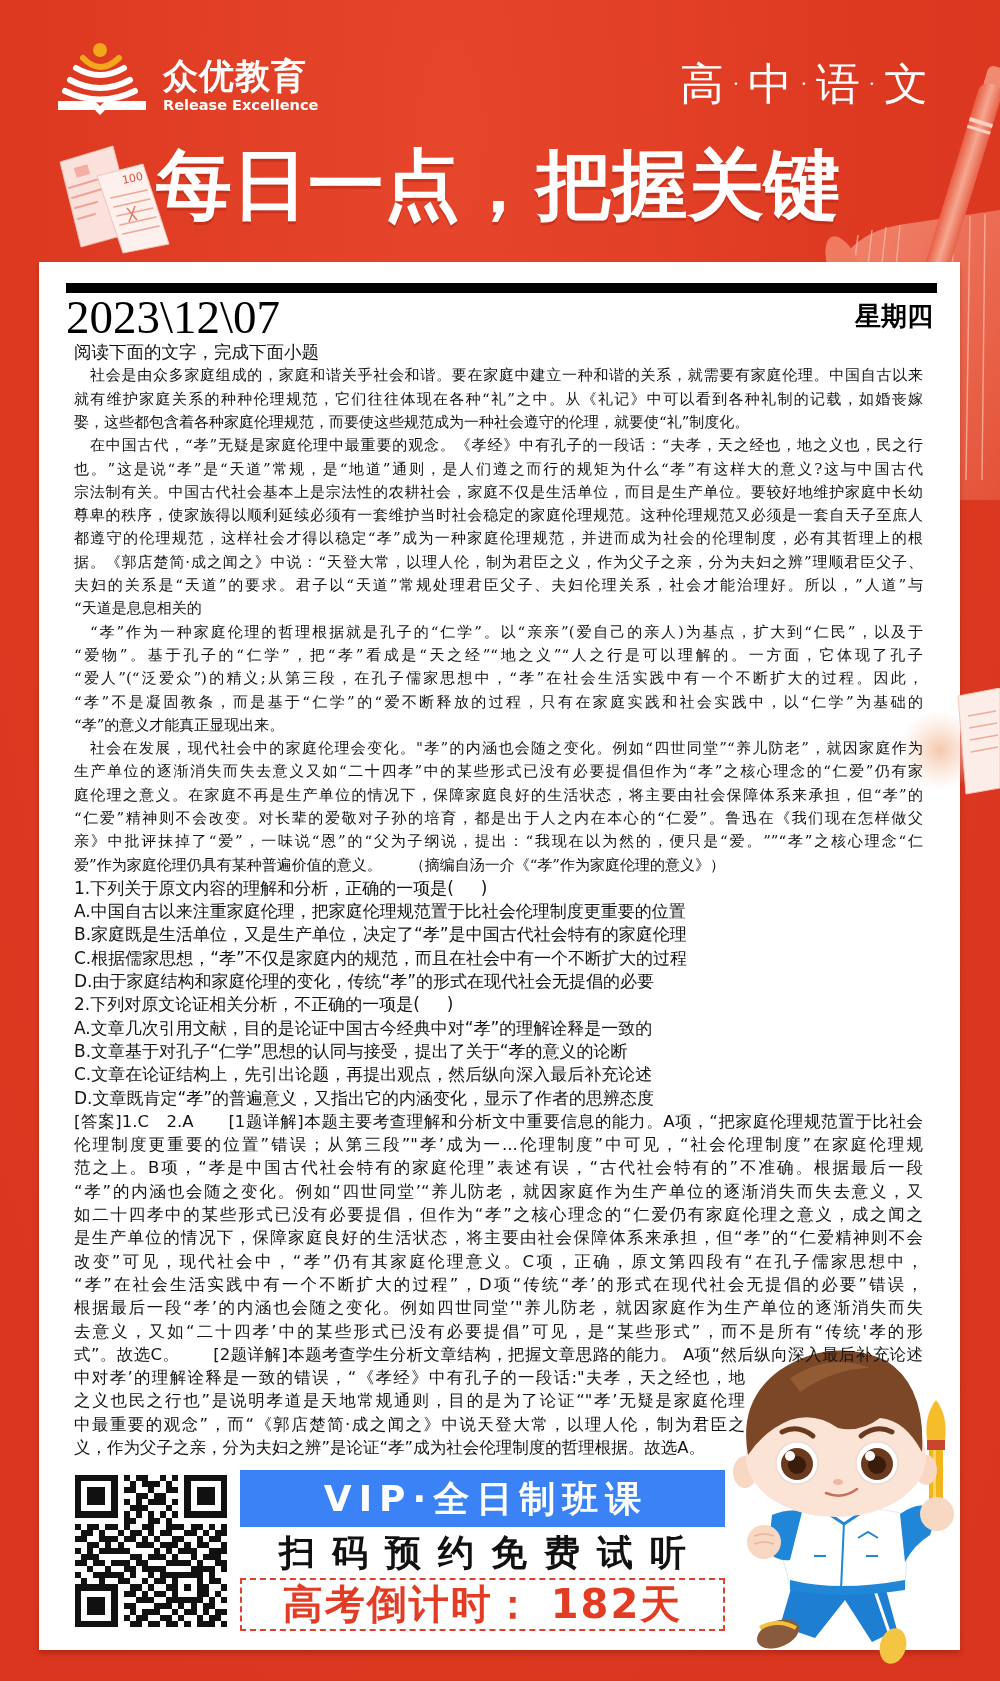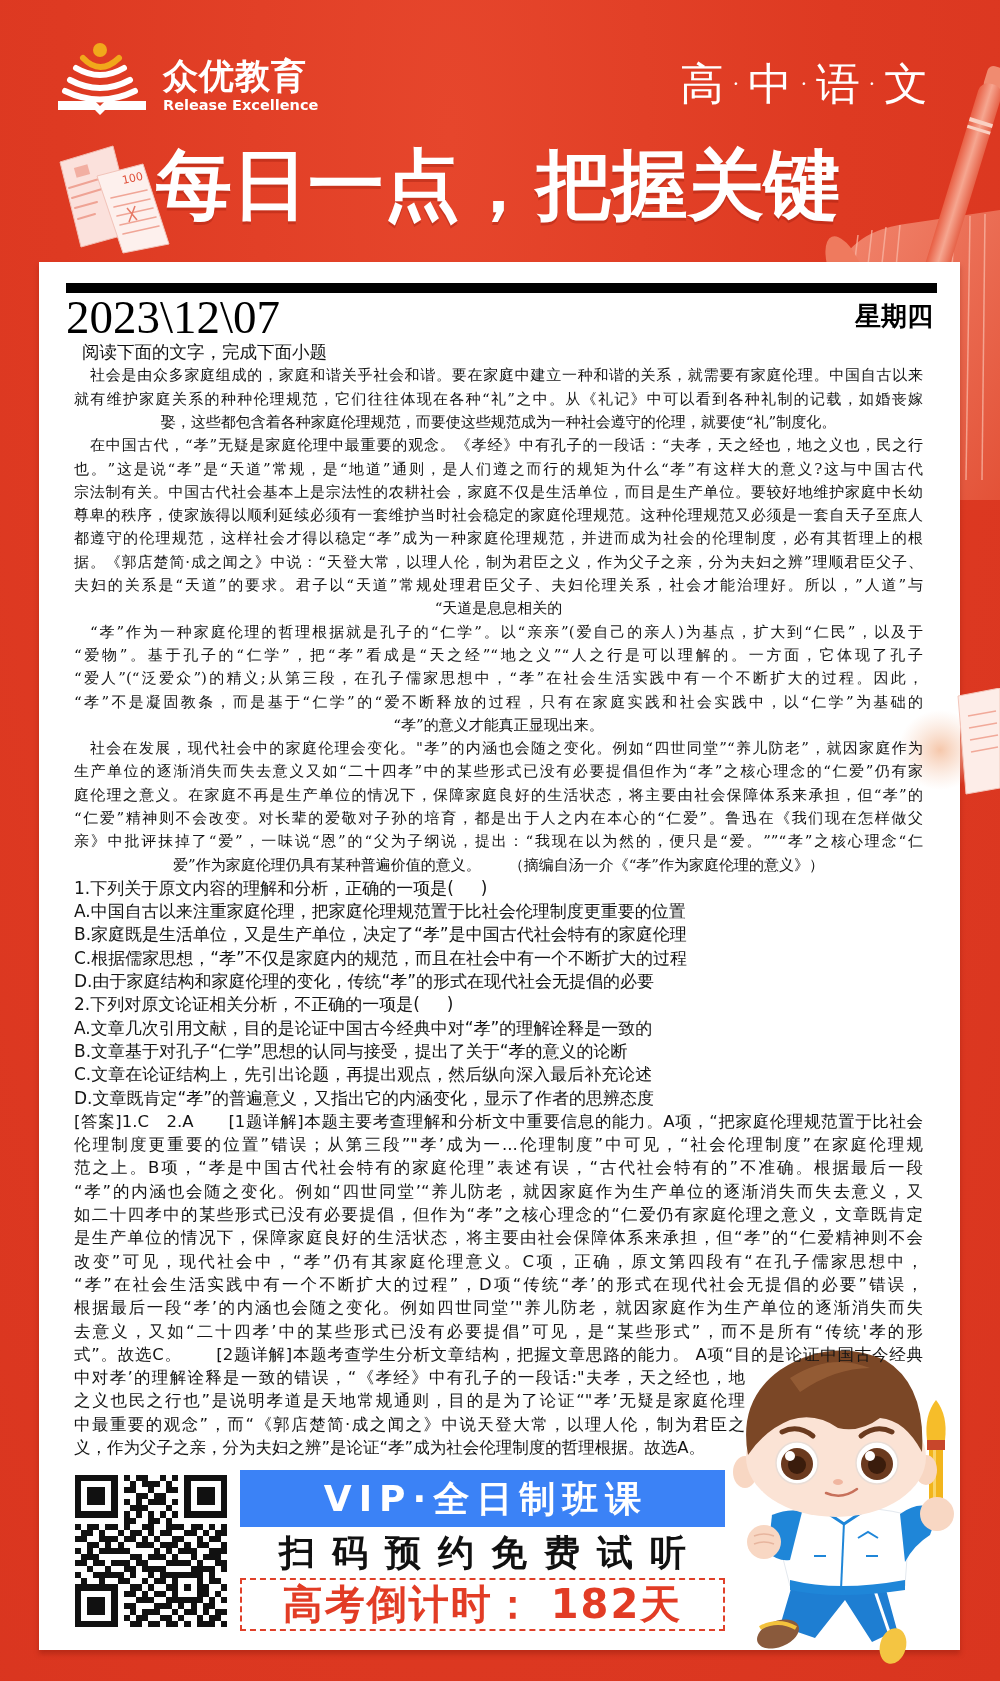--- a/index.html
+++ b/index.html
@@ -18,25 +18,25 @@
 .headline{left:156px;top:144px;font-size:76px;line-height:82px;font-weight:bold;color:#fff;white-space:nowrap;letter-spacing:0;text-shadow:0 3px 0 rgba(150,25,12,.35);z-index:2;}
 .paper-doodle{left:55px;top:140px;width:125px;height:115px;z-index:2;}
 .deco-right{left:800px;top:60px;width:200px;height:440px;z-index:0;}
 .deco-hand{left:900px;top:688px;width:100px;height:125px;z-index:2;}
 
 
 .card{left:39px;top:262px;width:921px;height:1388px;background:#fff;z-index:1;box-shadow:0 4px 5px rgba(120,20,10,.35);}
 .rule{left:66px;top:283px;width:871px;height:10px;background:#000;z-index:3;}
 .date{left:66px;top:294px;font-family:"Liberation Serif","DejaVu Serif",serif;font-weight:normal;font-size:47px;line-height:47px;color:#000;white-space:nowrap;z-index:3;}
 .weekday{right:67px;top:298px;font-family:"DejaVu Serif","Liberation Serif",serif;font-weight:bold;font-size:26px;line-height:36px;color:#000;white-space:nowrap;z-index:3;}
-.instr{left:82px;top:341px;font-size:17.5px;line-height:22px;color:#111;white-space:nowrap;z-index:3;}
+.instr{left:74px;top:341px;font-size:17.5px;line-height:22px;color:#111;white-space:nowrap;z-index:3;}
 
 .doc{left:74px;top:364.35px;width:849px;z-index:3;}
 .ln{height:23.3px;line-height:23.3px;white-space:nowrap;}
-.pas{font-family:"DejaVu Serif","Liberation Serif",serif;font-size:15px;color:#151515;text-align:center;}
+.pas{font-family:"DejaVu Serif","Liberation Serif",serif;font-size:15px;color:#151515;}
 .q{font-size:17px;color:#151515;white-space:pre;}
 .ans{font-size:16.5px;color:#151515;}
 .j{text-align:justify;text-align-last:justify;}
 .ind{padding-left:16px;}
 .narrow{width:671px;}
 .b{font-weight:normal;}
 .src{margin-left:28px;}
 
 
 .qr{left:75px;top:1475px;width:152px;height:152px;z-index:3;}
@@ -184,27 +184,27 @@
   <div class="ln q">2.下列对原文论证相关分析，不正确的一项是(     )</div>
   <div class="ln q">A.文章几次引用文献，目的是论证中国古今经典中对“孝”的理解诠释是一致的</div>
   <div class="ln q">B.文章基于对孔子“仁学”思想的认同与接受，提出了关于“孝的意义的论断</div>
   <div class="ln q">C.文章在论证结构上，先引出论题，再提出观点，然后纵向深入最后补充论述</div>
   <div class="ln q">D.文章既肯定“孝”的普遍意义，又指出它的内涵变化，显示了作者的思辨态度</div>
 
   <div class="ln ans j"><span class="b">[答案]</span><span>1.C　2.A　　</span><span class="b">[1题详解]</span><span>本题主要考查理解和分析文中重要信息的能力。A项，“把家庭伦理规范置于比社会</span></div>
   <div class="ln ans j">伦理制度更重要的位置”错误；从第三段”"孝’成为一...伦理制度”中可见，“社会伦理制度”在家庭伦理规</div>
   <div class="ln ans j">范之上。B项，“孝是中国古代社会特有的家庭伦理”表述有误，“古代社会特有的”不准确。根据最后一段</div>
   <div class="ln ans j">“孝”的内涵也会随之变化。例如“四世同堂’“养儿防老，就因家庭作为生产单位的逐渐消失而失去意义，又</div>
-  <div class="ln ans j">如二十四孝中的某些形式已没有必要提倡，但作为“孝”之核心理念的“仁爱仍有家庭伦理之意义，文章既肯定</div>
+  <div class="ln ans j">如二十四孝中的某些形式已没有必要提倡，但作为“孝”之核心理念的“仁爱仍有家庭伦理之意义，成之闻之</div>
   <div class="ln ans j">是生产单位的情况下，保障家庭良好的生活状态，将主要由社会保障体系来承担，但“孝”的“仁爱精神则不会</div>
   <div class="ln ans j">改变”可见，现代社会中，“孝”仍有其家庭伦理意义。C项，正确，原文第四段有“在孔子儒家思想中，</div>
   <div class="ln ans j">“孝”在社会生活实践中有一个不断扩大的过程”，D项“传统“孝’的形式在现代社会无提倡的必要”错误，</div>
   <div class="ln ans j">根据最后一段“孝’的内涵也会随之变化。例如四世同堂’"养儿防老，就因家庭作为生产单位的逐渐消失而失</div>
   <div class="ln ans j">去意义，又如“二十四孝’中的某些形式已没有必要提倡”可见，是“某些形式”，而不是所有“传统'孝的形</div>
-  <div class="ln ans j"><span>式”。故选C。　　</span><span class="b">[2题详解]</span><span>本题考查学生分析文章结构，把握文章思路的能力。 A项“目的是论证中国古今经典</span></div>
+  <div class="ln ans j"><span>式”。故选C。　　</span><span class="b">[2题详解]</span><span>本题考查学生分析文章结构，把握文章思路的能力。 A项“然后纵向深入最后补充论述</span></div>
   <div class="ln ans j narrow">中对孝’的理解诠释是一致的错误，“《孝经》中有孔子的一段话:"夫孝，天之经也，地</div>
   <div class="ln ans j narrow">之义也民之行也”是说明孝道是天地常规通则，目的是为了论证“"孝’无疑是家庭伦理</div>
   <div class="ln ans j narrow">中最重要的观念”，而“《郭店楚简·成之闻之》中说天登大常，以理人伦，制为君臣之</div>
   <div class="ln ans">义，作为父子之亲，分为夫妇之辨”是论证“孝”成为社会伦理制度的哲理根据。故选A。</div>
 </div>
 
 <svg class="abs qr" viewBox="0 0 25 25" shape-rendering="crispEdges">
   <rect x="0" y="0" width="25" height="25" fill="#fff"></rect>
 <path d="M0 0h1v1h-1zM1 0h1v1h-1zM2 0h1v1h-1zM3 0h1v1h-1zM4 0h1v1h-1zM5 0h1v1h-1zM6 0h1v1h-1zM8 0h1v1h-1zM10 0h1v1h-1zM11 0h1v1h-1zM14 0h1v1h-1zM16 0h1v1h-1zM18 0h1v1h-1zM19 0h1v1h-1zM20 0h1v1h-1zM21 0h1v1h-1zM22 0h1v1h-1zM23 0h1v1h-1zM24 0h1v1h-1zM0 1h1v1h-1zM6 1h1v1h-1zM9 1h1v1h-1zM11 1h1v1h-1zM12 1h1v1h-1zM13 1h1v1h-1zM15 1h1v1h-1zM18 1h1v1h-1zM24 1h1v1h-1zM0 2h1v1h-1zM2 2h1v1h-1zM3 2h1v1h-1zM4 2h1v1h-1zM6 2h1v1h-1zM8 2h1v1h-1zM9 2h1v1h-1zM12 2h1v1h-1zM15 2h1v1h-1zM16 2h1v1h-1zM18 2h1v1h-1zM20 2h1v1h-1zM21 2h1v1h-1zM22 2h1v1h-1zM24 2h1v1h-1zM0 3h1v1h-1zM2 3h1v1h-1zM3 3h1v1h-1zM4 3h1v1h-1zM6 3h1v1h-1zM10 3h1v1h-1zM11 3h1v1h-1zM13 3h1v1h-1zM14 3h1v1h-1zM18 3h1v1h-1zM20 3h1v1h-1zM21 3h1v1h-1zM22 3h1v1h-1zM24 3h1v1h-1zM0 4h1v1h-1zM2 4h1v1h-1zM3 4h1v1h-1zM4 4h1v1h-1zM6 4h1v1h-1zM8 4h1v1h-1zM10 4h1v1h-1zM12 4h1v1h-1zM13 4h1v1h-1zM14 4h1v1h-1zM16 4h1v1h-1zM18 4h1v1h-1zM20 4h1v1h-1zM21 4h1v1h-1zM22 4h1v1h-1zM24 4h1v1h-1zM0 5h1v1h-1zM6 5h1v1h-1zM9 5h1v1h-1zM10 5h1v1h-1zM11 5h1v1h-1zM15 5h1v1h-1zM18 5h1v1h-1zM24 5h1v1h-1zM0 6h1v1h-1zM1 6h1v1h-1zM2 6h1v1h-1zM3 6h1v1h-1zM4 6h1v1h-1zM5 6h1v1h-1zM6 6h1v1h-1zM8 6h1v1h-1zM10 6h1v1h-1zM12 6h1v1h-1zM14 6h1v1h-1zM16 6h1v1h-1zM18 6h1v1h-1zM19 6h1v1h-1zM20 6h1v1h-1zM21 6h1v1h-1zM22 6h1v1h-1zM23 6h1v1h-1zM24 6h1v1h-1zM8 7h1v1h-1zM9 7h1v1h-1zM12 7h1v1h-1zM13 7h1v1h-1zM15 7h1v1h-1zM0 8h1v1h-1zM2 8h1v1h-1zM3 8h1v1h-1zM5 8h1v1h-1zM6 8h1v1h-1zM8 8h1v1h-1zM11 8h1v1h-1zM12 8h1v1h-1zM15 8h1v1h-1zM16 8h1v1h-1zM17 8h1v1h-1zM19 8h1v1h-1zM20 8h1v1h-1zM22 8h1v1h-1zM24 8h1v1h-1zM1 9h1v1h-1zM2 9h1v1h-1zM4 9h1v1h-1zM7 9h1v1h-1zM9 9h1v1h-1zM10 9h1v1h-1zM12 9h1v1h-1zM14 9h1v1h-1zM15 9h1v1h-1zM18 9h1v1h-1zM19 9h1v1h-1zM21 9h1v1h-1zM23 9h1v1h-1zM24 9h1v1h-1zM0 10h1v1h-1zM1 10h1v1h-1zM4 10h1v1h-1zM5 10h1v1h-1zM6 10h1v1h-1zM8 10h1v1h-1zM9 10h1v1h-1zM11 10h1v1h-1zM13 10h1v1h-1zM16 10h1v1h-1zM17 10h1v1h-1zM20 10h1v1h-1zM22 10h1v1h-1zM23 10h1v1h-1zM2 11h1v1h-1zM3 11h1v1h-1zM5 11h1v1h-1zM7 11h1v1h-1zM10 11h1v1h-1zM11 11h1v1h-1zM12 11h1v1h-1zM14 11h1v1h-1zM15 11h1v1h-1zM16 11h1v1h-1zM18 11h1v1h-1zM20 11h1v1h-1zM21 11h1v1h-1zM24 11h1v1h-1zM0 12h1v1h-1zM2 12h1v1h-1zM4 12h1v1h-1zM5 12h1v1h-1zM6 12h1v1h-1zM7 12h1v1h-1zM8 12h1v1h-1zM13 12h1v1h-1zM15 12h1v1h-1zM17 12h1v1h-1zM18 12h1v1h-1zM19 12h1v1h-1zM22 12h1v1h-1zM23 12h1v1h-1zM24 12h1v1h-1zM1 13h1v1h-1zM2 13h1v1h-1zM3 13h1v1h-1zM9 13h1v1h-1zM10 13h1v1h-1zM12 13h1v1h-1zM13 13h1v1h-1zM14 13h1v1h-1zM16 13h1v1h-1zM19 13h1v1h-1zM21 13h1v1h-1zM22 13h1v1h-1zM23 13h1v1h-1zM0 14h1v1h-1zM1 14h1v1h-1zM3 14h1v1h-1zM4 14h1v1h-1zM6 14h1v1h-1zM7 14h1v1h-1zM8 14h1v1h-1zM10 14h1v1h-1zM11 14h1v1h-1zM15 14h1v1h-1zM16 14h1v1h-1zM17 14h1v1h-1zM18 14h1v1h-1zM20 14h1v1h-1zM23 14h1v1h-1zM24 14h1v1h-1zM2 15h1v1h-1zM5 15h1v1h-1zM8 15h1v1h-1zM9 15h1v1h-1zM11 15h1v1h-1zM12 15h1v1h-1zM13 15h1v1h-1zM14 15h1v1h-1zM19 15h1v1h-1zM20 15h1v1h-1zM21 15h1v1h-1zM22 15h1v1h-1zM24 15h1v1h-1zM0 16h1v1h-1zM3 16h1v1h-1zM4 16h1v1h-1zM5 16h1v1h-1zM6 16h1v1h-1zM7 16h1v1h-1zM9 16h1v1h-1zM12 16h1v1h-1zM14 16h1v1h-1zM15 16h1v1h-1zM16 16h1v1h-1zM17 16h1v1h-1zM18 16h1v1h-1zM19 16h1v1h-1zM20 16h1v1h-1zM22 16h1v1h-1zM1 17h1v1h-1zM4 17h1v1h-1zM7 17h1v1h-1zM8 17h1v1h-1zM11 17h1v1h-1zM13 17h1v1h-1zM14 17h1v1h-1zM16 17h1v1h-1zM20 17h1v1h-1zM22 17h1v1h-1zM23 17h1v1h-1zM0 18h1v1h-1zM1 18h1v1h-1zM2 18h1v1h-1zM3 18h1v1h-1zM4 18h1v1h-1zM5 18h1v1h-1zM6 18h1v1h-1zM9 18h1v1h-1zM10 18h1v1h-1zM12 18h1v1h-1zM15 18h1v1h-1zM16 18h1v1h-1zM18 18h1v1h-1zM20 18h1v1h-1zM21 18h1v1h-1zM24 18h1v1h-1zM0 19h1v1h-1zM6 19h1v1h-1zM8 19h1v1h-1zM9 19h1v1h-1zM11 19h1v1h-1zM13 19h1v1h-1zM14 19h1v1h-1zM16 19h1v1h-1zM20 19h1v1h-1zM21 19h1v1h-1zM23 19h1v1h-1zM0 20h1v1h-1zM2 20h1v1h-1zM3 20h1v1h-1zM4 20h1v1h-1zM6 20h1v1h-1zM10 20h1v1h-1zM11 20h1v1h-1zM12 20h1v1h-1zM15 20h1v1h-1zM16 20h1v1h-1zM17 20h1v1h-1zM18 20h1v1h-1zM19 20h1v1h-1zM20 20h1v1h-1zM22 20h1v1h-1zM24 20h1v1h-1zM0 21h1v1h-1zM2 21h1v1h-1zM3 21h1v1h-1zM4 21h1v1h-1zM6 21h1v1h-1zM8 21h1v1h-1zM9 21h1v1h-1zM13 21h1v1h-1zM14 21h1v1h-1zM15 21h1v1h-1zM17 21h1v1h-1zM19 21h1v1h-1zM21 21h1v1h-1zM22 21h1v1h-1zM0 22h1v1h-1zM2 22h1v1h-1zM3 22h1v1h-1zM4 22h1v1h-1zM6 22h1v1h-1zM9 22h1v1h-1zM11 22h1v1h-1zM12 22h1v1h-1zM13 22h1v1h-1zM16 22h1v1h-1zM18 22h1v1h-1zM19 22h1v1h-1zM21 22h1v1h-1zM23 22h1v1h-1zM24 22h1v1h-1zM0 23h1v1h-1zM6 23h1v1h-1zM8 23h1v1h-1zM10 23h1v1h-1zM11 23h1v1h-1zM14 23h1v1h-1zM15 23h1v1h-1zM17 23h1v1h-1zM20 23h1v1h-1zM22 23h1v1h-1zM23 23h1v1h-1zM0 24h1v1h-1zM1 24h1v1h-1zM2 24h1v1h-1zM3 24h1v1h-1zM4 24h1v1h-1zM5 24h1v1h-1zM6 24h1v1h-1zM9 24h1v1h-1zM10 24h1v1h-1zM12 24h1v1h-1zM13 24h1v1h-1zM15 24h1v1h-1zM16 24h1v1h-1zM18 24h1v1h-1zM20 24h1v1h-1zM21 24h1v1h-1zM22 24h1v1h-1zM24 24h1v1h-1z" fill="#111"></path>
   </svg>

